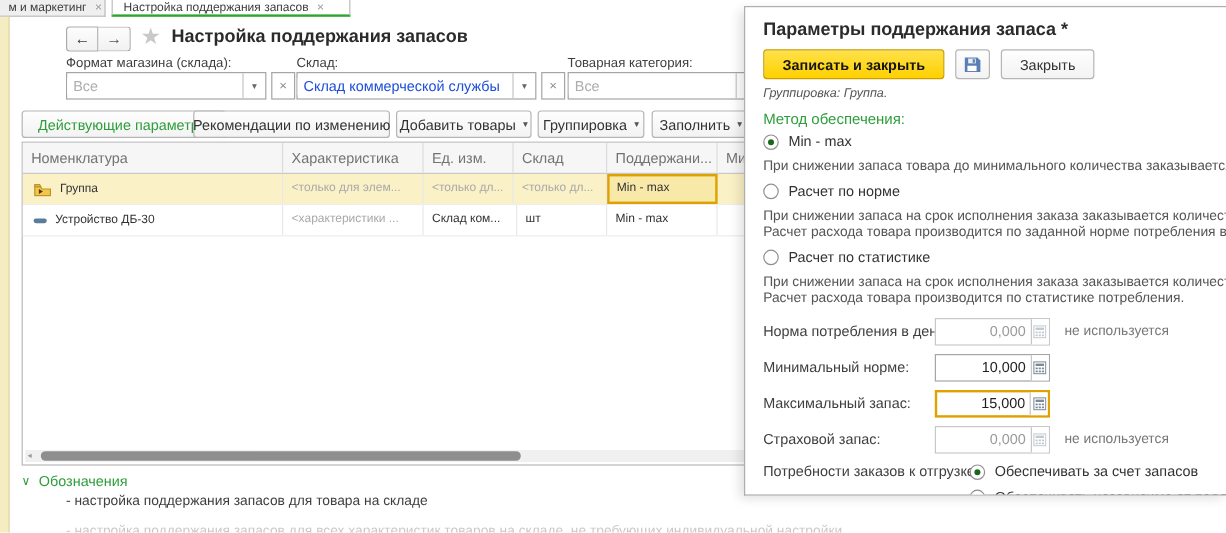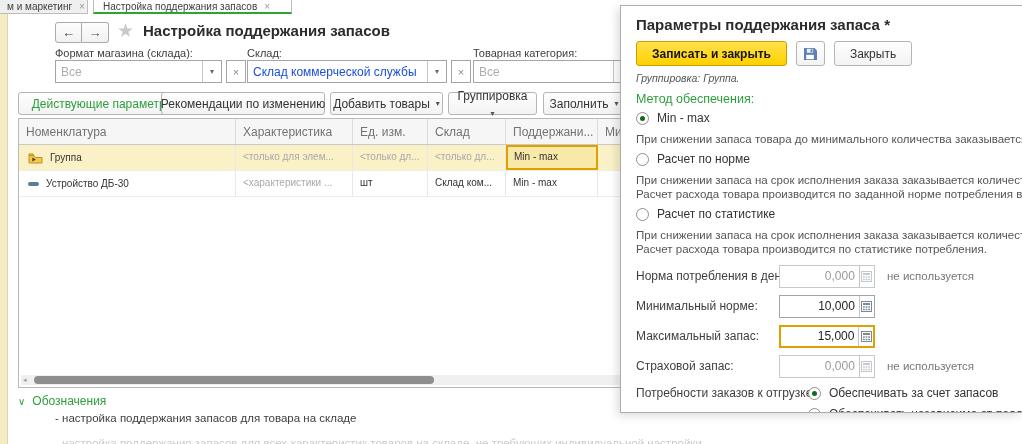--- a/index.html
+++ b/index.html
@@ -164,21 +164,21 @@
   <div class="tbtn green" style="left:18px; width:170px;">
     <span>Действующие параметры</span>
   </div>
   <div class="tbtn" style="left:161px; width:164px;">
     <span>Рекомендации по изменению</span>
   </div>
   <div class="tbtn" style="left:330px; width:113px;">
     <span>Добавить товары</span>
     <span class="caret">▾</span>
   </div>
-  <div class="tbtn" style="left:448px; width:89px;flex-direction:column;">
+  <div class="tbtn" style="left:448px; width:89px;">
     <span>Группировка</span>
     <span class="caret">▾</span>
   </div>
   <div class="tbtn" style="left:543px; width:82px;">
     <span>Заполнить</span>
     <span class="caret">▾</span>
   </div>
 
   <div class="table">
     <div class="thead">
@@ -203,22 +203,22 @@
       <div class="td ph" style="width:78px;">&lt;только дл...</div>
       <div class="td cell-sel" style="width:92px;">Min - max</div>
       <div class="td" style="flex:1; border-right:none;"></div>
     </div>
     <div class="trow">
       <div class="td name" style="width:217px;">
         <span class="dash"></span>
         <span>Устройство ДБ-30</span>
       </div>
       <div class="td ph" style="width:117px;">&lt;характеристики ...</div>
+      <div class="td" style="width:78px;">Склад ком...</div>
       <div class="td" style="width:75px;">шт</div>
-      <div class="td" style="width:78px;">Склад ком...</div>
       <div class="td" style="width:92px;">Min - max</div>
       <div class="td" style="flex:1; border-right:none;"></div>
     </div>
     <div class="hscroll">
       <div class="hscroll-arrow">◂</div>
       <div class="hscroll-thumb"></div>
     </div>
   </div>
 
   <div class="legend-title">

